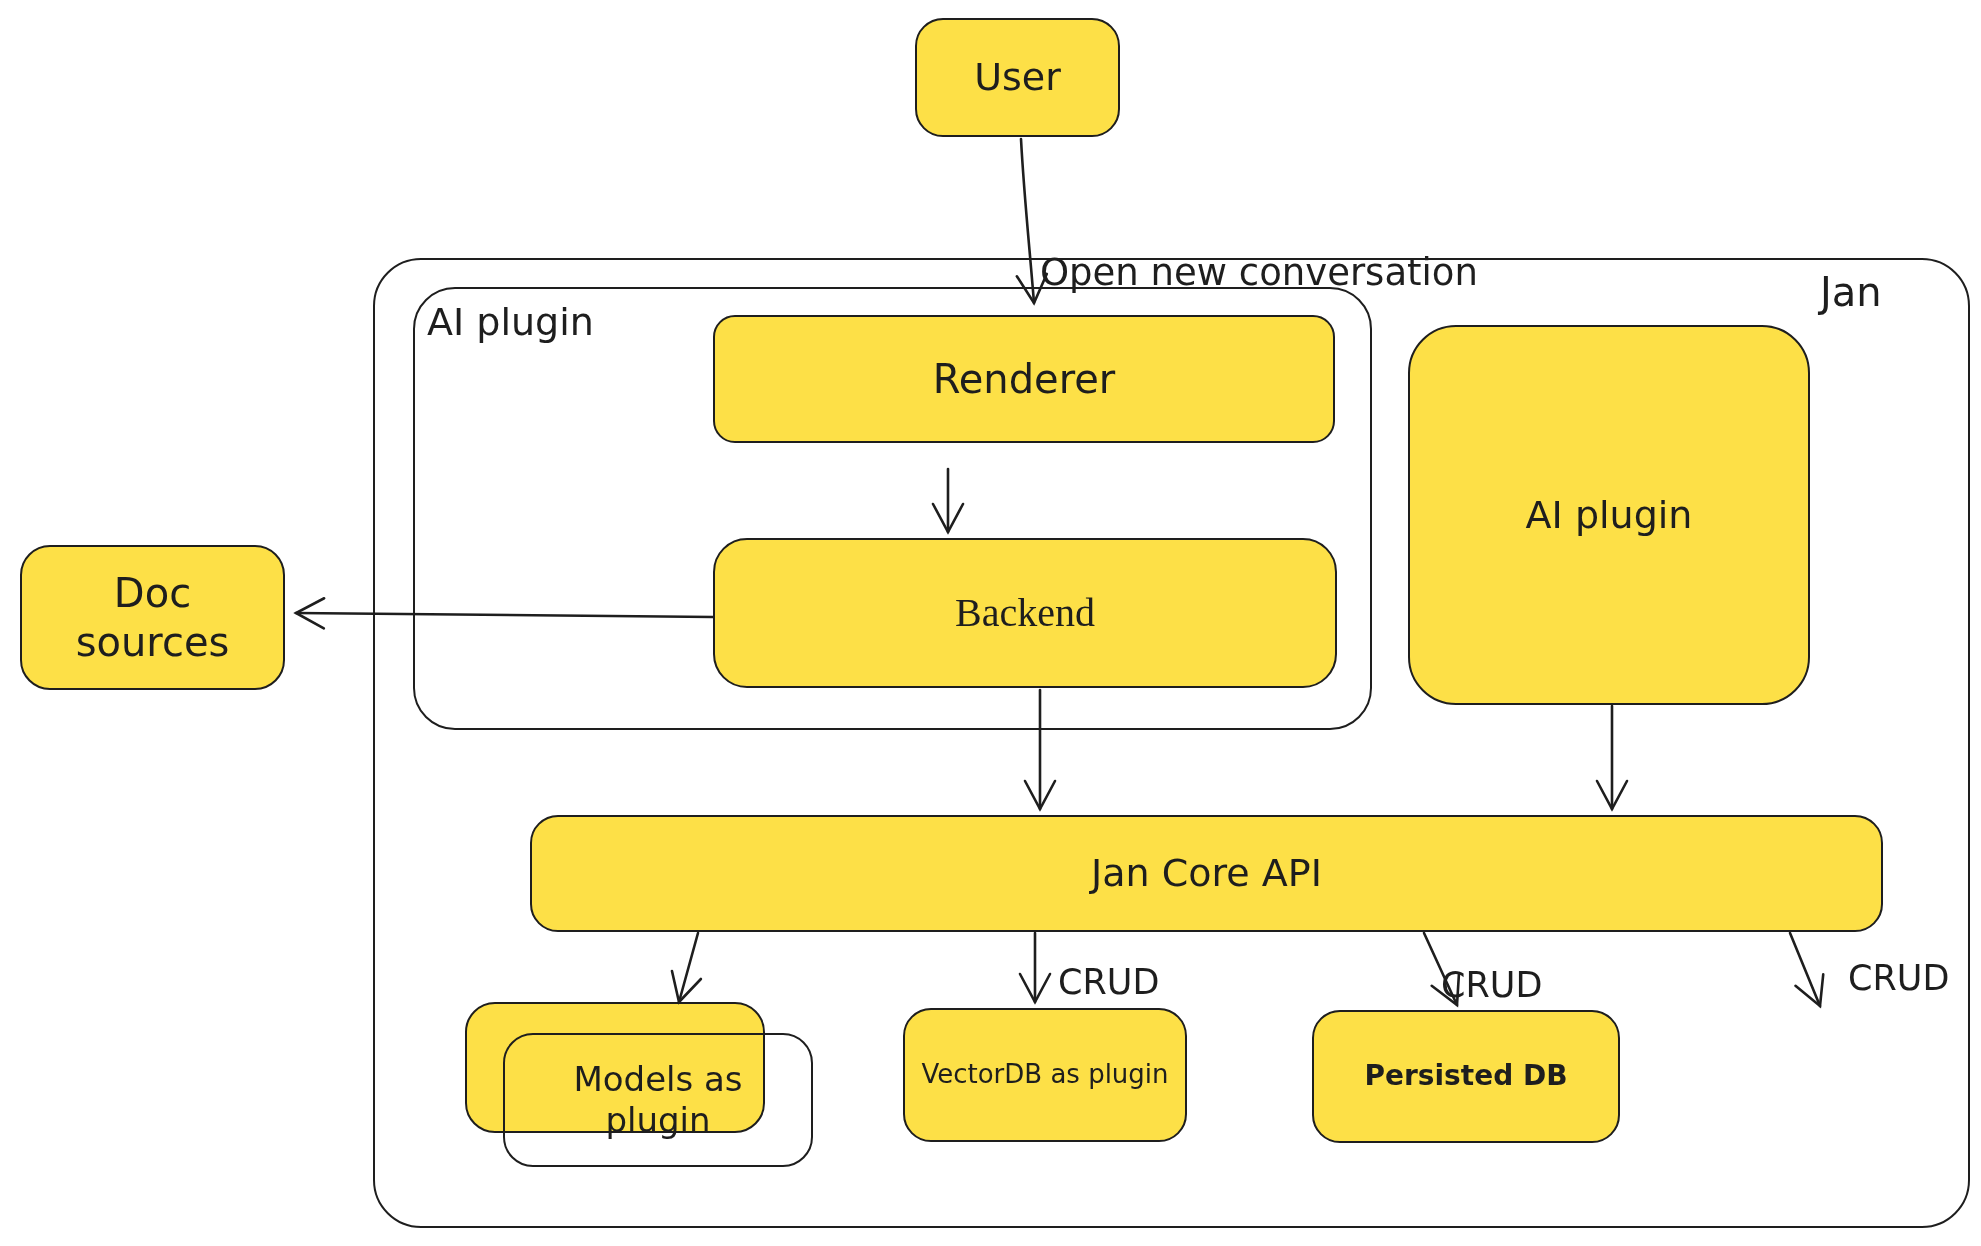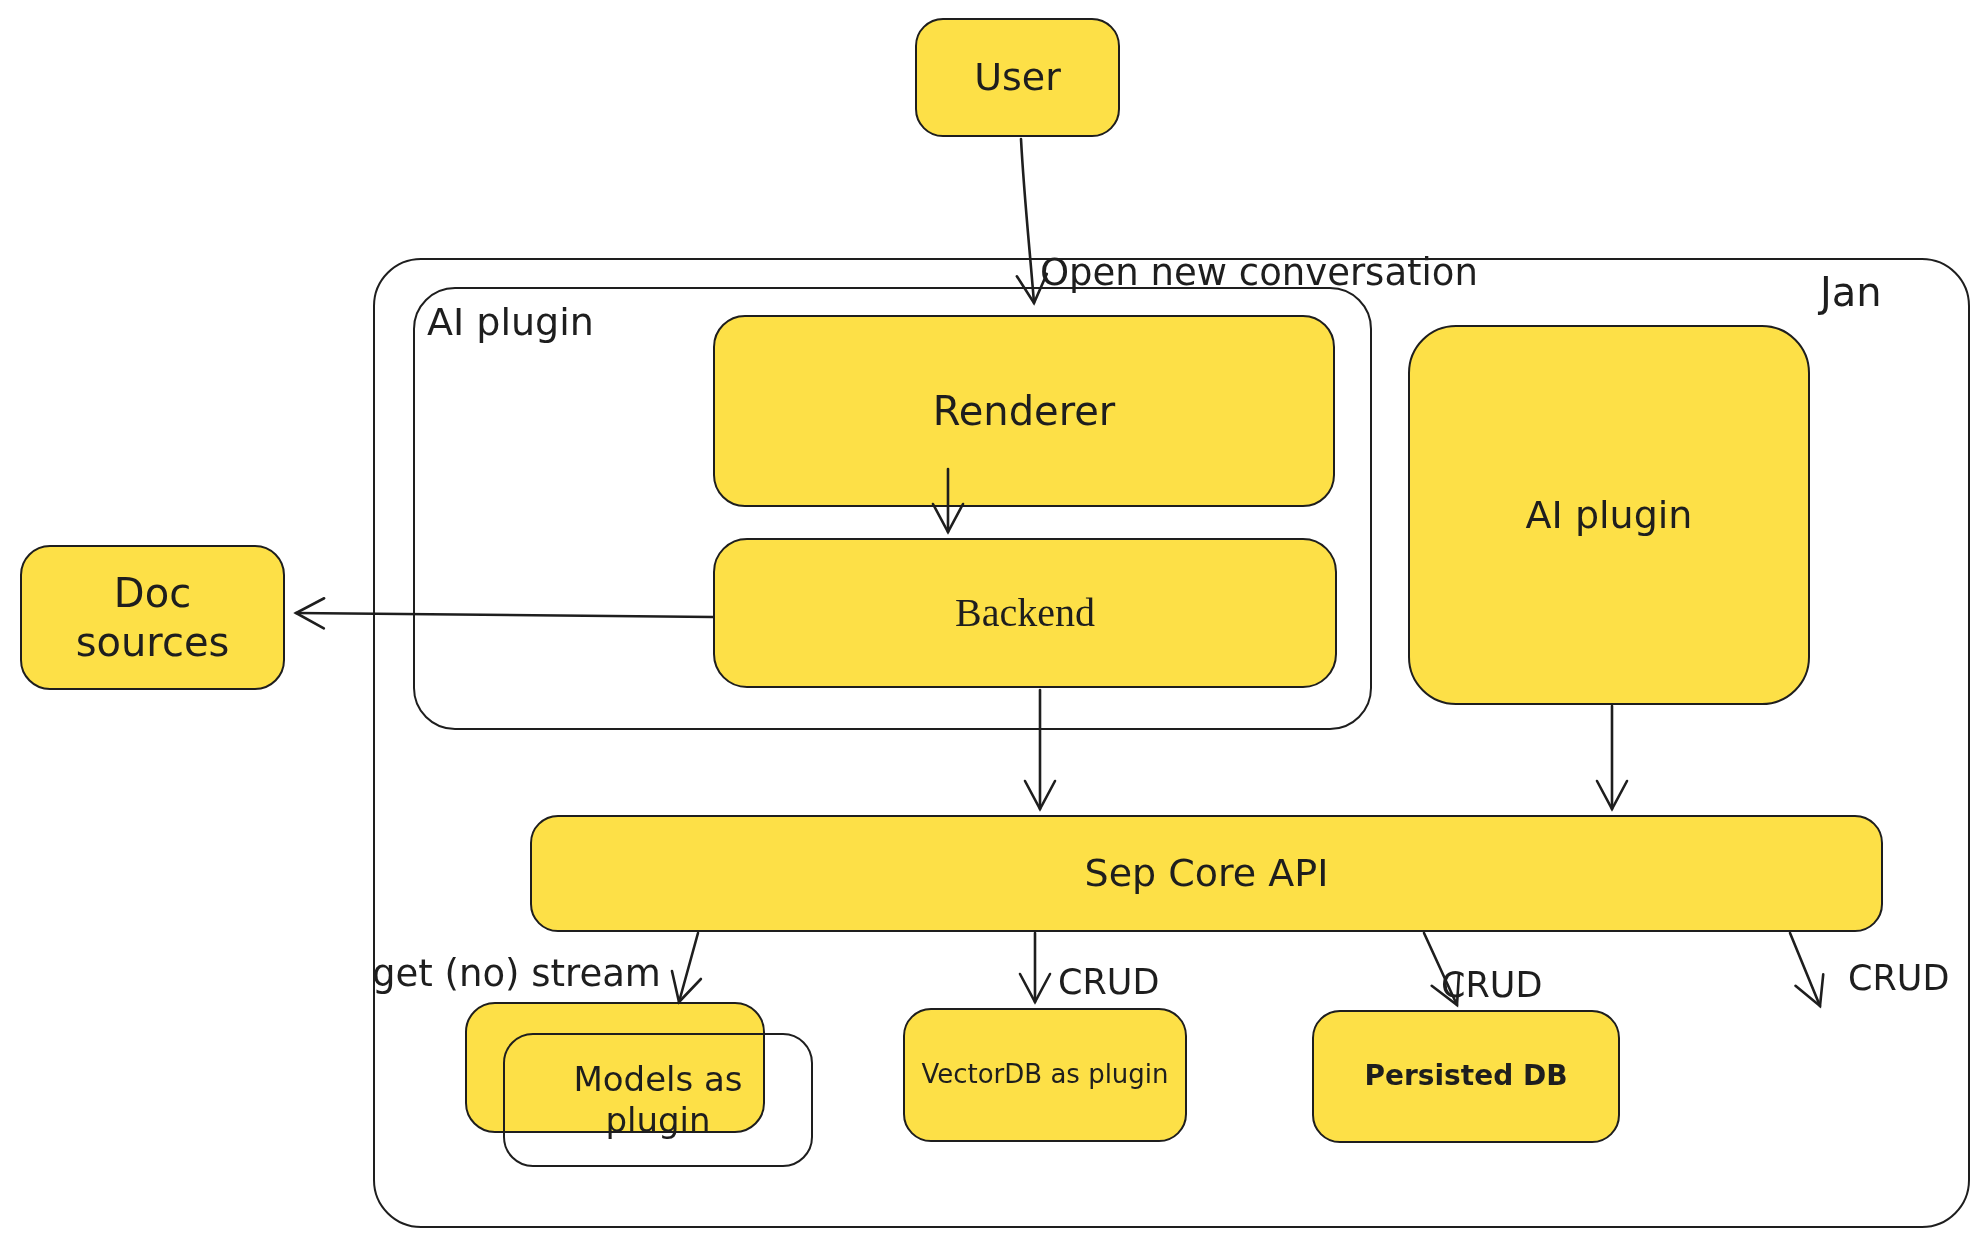--- a/index.html
+++ b/index.html
@@ -45,21 +45,21 @@
 <body>
 
 <div class="canvas">
 
   <div class="container z10" style="left:373px;top:258px;width:1597px;height:970px;border-radius:48px;"></div>
   <div class="lbl" style="left:1820px;top:266px;font-size:40px;">Jan</div>
 
   <div class="container z10" style="left:413px;top:287px;width:959px;height:443px;border-radius:42px;"></div>
   <div class="lbl" style="left:427px;top:298px;font-size:38px;">AI plugin</div>
 
-  <div class="node z20" style="left:713px;top:315px;width:622px;height:192px;border-radius:32px;font-size:40px;">
+  <div class="node z20" style="left:713px;top:315px;width:622px;height:128px;border-radius:22px;font-size:40px;">
     <span class="txt">Renderer</span>
   </div>
 
   <div class="node z20" style="left:713px;top:538px;width:624px;height:150px;border-radius:34px;font-size:40px;font-family:Liberation Serif, serif;">
     <span class="txt">Backend</span>
   </div>
 
 
   <div class="node z20" style="left:1408px;top:325px;width:402px;height:380px;border-radius:48px;font-size:38px;">
     <span class="txt">AI plugin</span>
@@ -72,24 +72,23 @@
   <div class="lbl" style="left:1040px;top:148px;font-size:37px;line-height:1.35;">
     <div>Open new conversation</div>
     <div>Chat with AI</div>
   </div>
 
   <div class="node z20" style="left:20px;top:545px;width:265px;height:145px;border-radius:30px;font-size:40px;">
     <span class="txt">Doc sources</span>
   </div>
 
   <div class="node z20" style="left:530px;top:815px;width:1353px;height:117px;border-radius:28px;font-size:38px;">
-    <span class="txt">Sep Core API</span>
+    <span class="txt">Jan Core API</span>
   </div>
 
-  <div class="lbl" style="left:372px;top:950px;font-size:37px;">get (no) stream</div>
   <div class="lbl" style="left:1058px;top:960px;font-size:35px;">CRUD</div>
   <div class="lbl" style="left:1441px;top:963px;font-size:35px;">CRUD</div>
   <div class="lbl" style="left:1848px;top:956px;font-size:35px;">CRUD</div>
 
   <div class="node z10" style="left:465px;top:1002px;width:300px;height:131px;border-radius:30px;"></div>
   <div class="node z20" style="left:503px;top:1033px;width:310px;height:134px;border-radius:30px;font-size:34px;background:transparent;">
     <span class="txt" style="max-width:230px;">Models as plugin</span>
   </div>
 
   <div class="node z20" style="left:903px;top:1008px;width:284px;height:134px;border-radius:28px;font-size:26px;">

